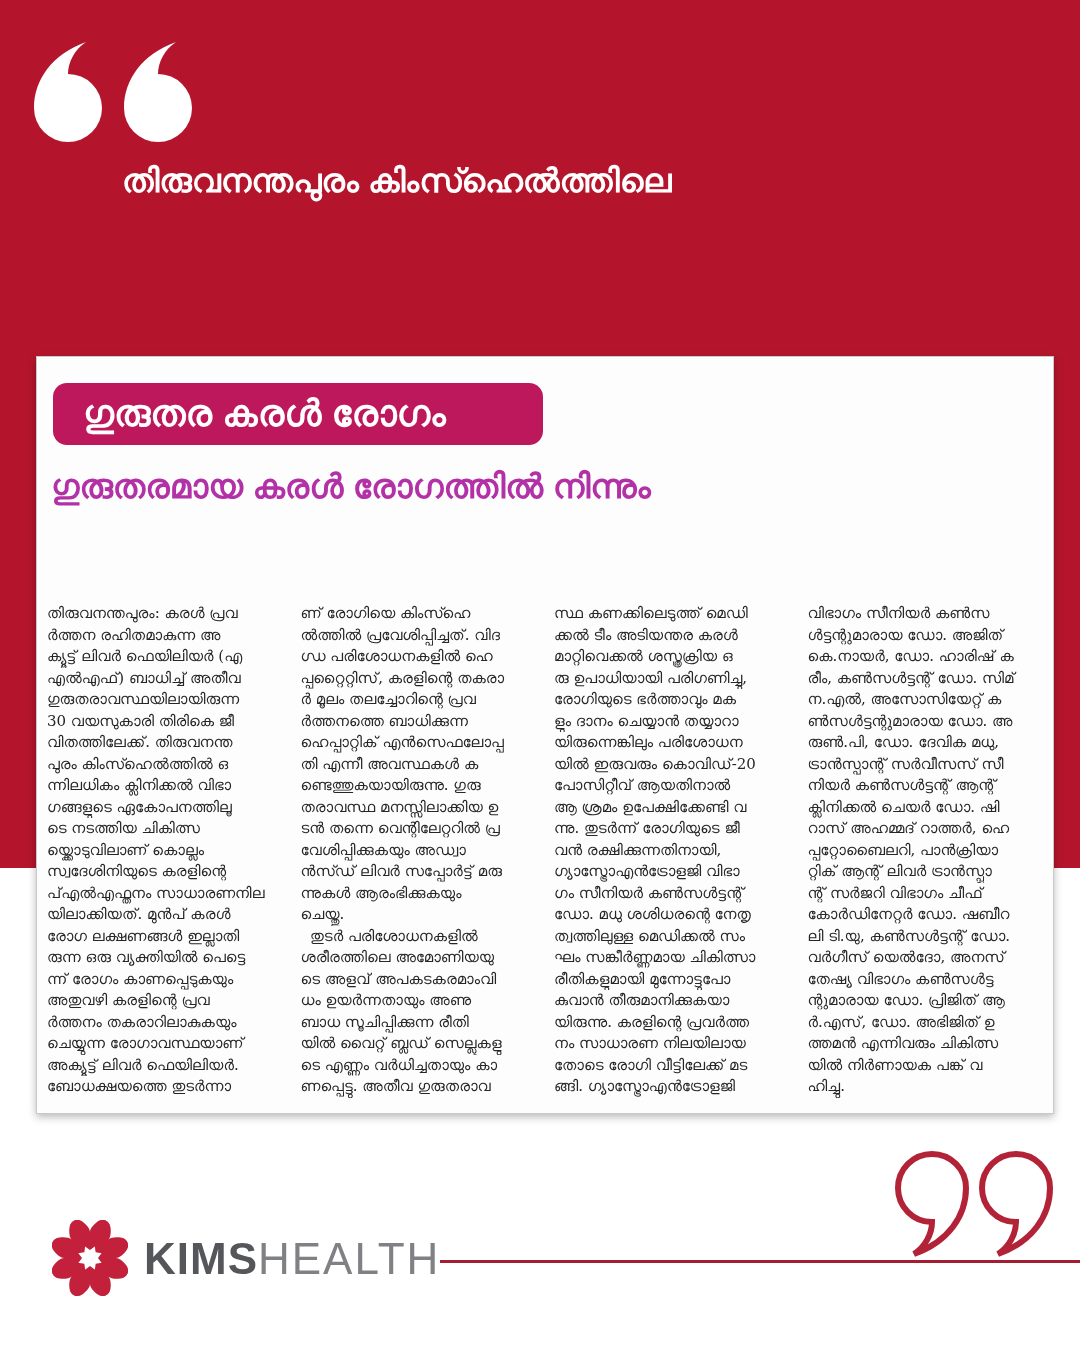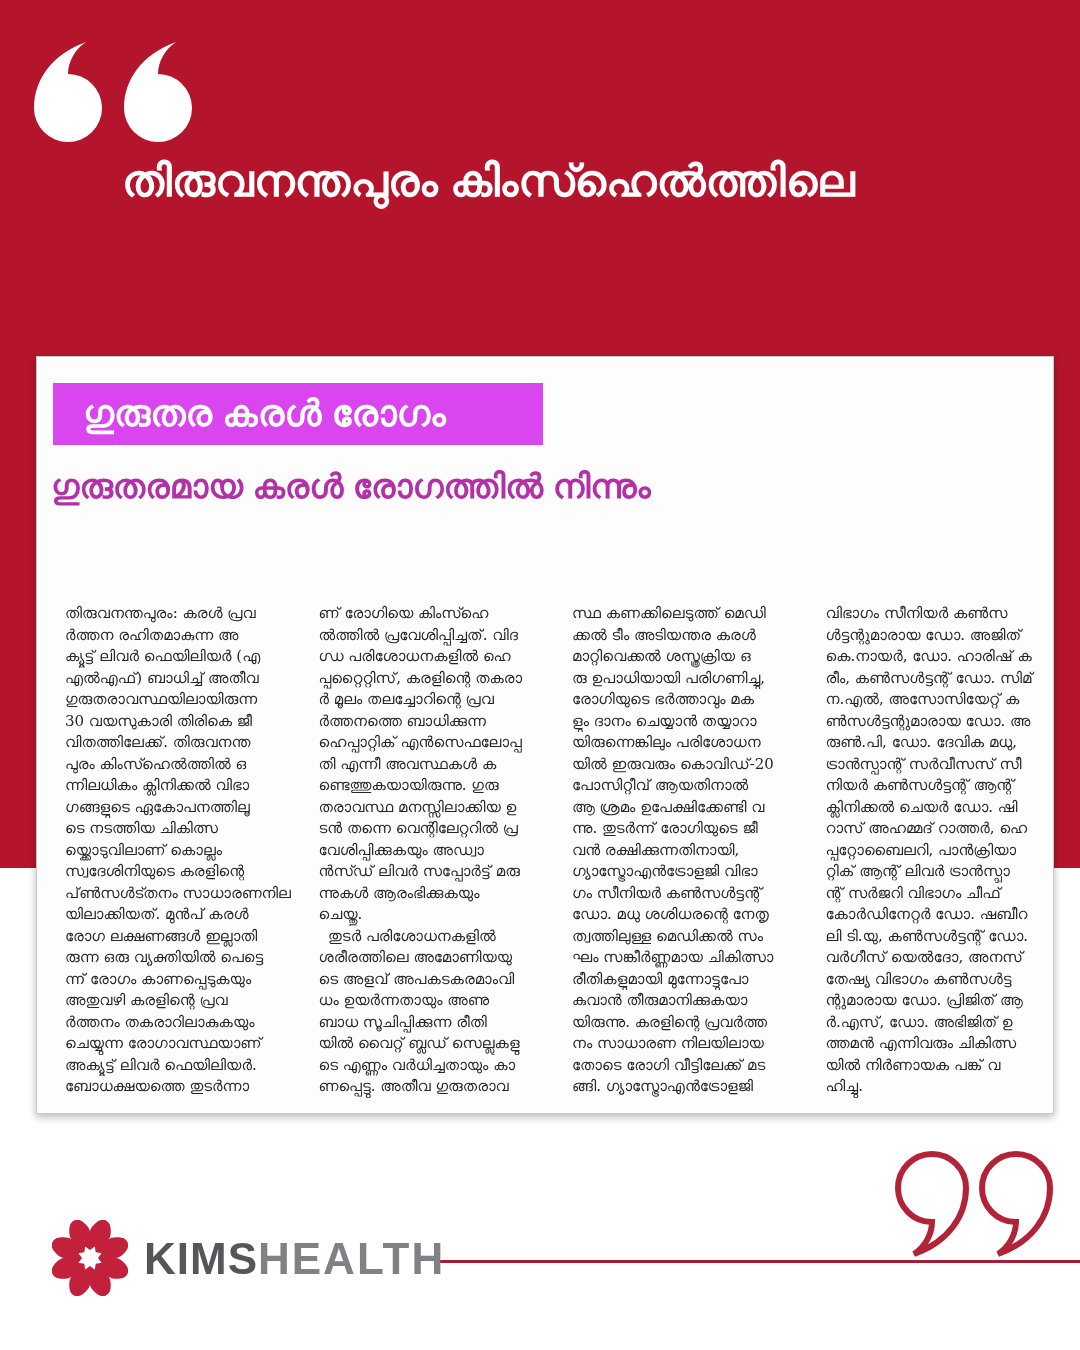--- a/index.html
+++ b/index.html
@@ -4,51 +4,51 @@
 <style>
   html,body{margin:0;padding:0;}
   body{
     width:1080px;height:1350px;position:relative;overflow:hidden;
     background:#ffffff;font-family:"Liberation Sans",sans-serif;
   }
   .red-panel{position:absolute;left:0;top:0;width:1080px;height:868px;background:#b4152c;}
   .quote-svg{position:absolute;left:0;top:0;pointer-events:none;}
 
   .banner{position:absolute;left:122px;top:150px;color:#ffffff;}
-  .banner .l1{font-size:44px;font-weight:700;line-height:62px;letter-spacing:0px;}
+  .banner .l1{font-size:33px;font-weight:700;line-height:62px;letter-spacing:0px;}
   .banner .l2,.banner .l3{font-size:39px;font-weight:700;line-height:52px;}
 
   .card{
     position:absolute;left:36px;top:356px;width:1016px;height:756px;
     background:#fdfdfd;border:1px solid #c9c9c9;
     box-shadow:0 3px 8px rgba(0,0,0,0.28);
   }
   .kicker{
     position:absolute;left:16px;top:26px;width:460px;height:62px;
-    background:#d946ef;color:#ffffff;font-weight:700;font-size:37px;
-    line-height:62px;padding-left:30px;white-space:nowrap;overflow:hidden;
+    background:#be185d;color:#ffffff;font-weight:700;font-size:37px;
+    line-height:62px;padding-left:30px;white-space:nowrap;overflow:hidden;border-radius:14px;
   }
   .clip-headline{
     position:absolute;left:14px;top:96px;width:990px;color:#b331a6;
     font-weight:700;font-size:34px;line-height:67px;white-space:nowrap;overflow:hidden;
   }
   .columns{
-    position:absolute;left:28px;top:246px;width:988px;height:498px;
+    position:absolute;left:10px;top:246px;width:988px;height:498px;
     display:flex;gap:26px;overflow:hidden;
   }
   .col{flex:1 1 0;overflow:hidden;}
   .bline{
     font-family:"DejaVu Serif",serif;font-size:15px;line-height:21.5px;height:21.5px;
     color:#262626;white-space:pre;overflow:hidden;
   }
 
   .footer-rule{position:absolute;left:440px;top:1260px;width:640px;height:3px;background:#a41e31;}
   .brand{position:absolute;left:144px;top:1234px;white-space:nowrap;}
   .brand .bold{font-size:44px;font-weight:700;color:#55565a;letter-spacing:1px;text-align:right;}
-  .brand .light{font-size:44px;font-weight:700;color:#808184;letter-spacing:2px;}
+  .brand .light{font-size:44px;font-weight:400;color:#808184;letter-spacing:2px;}
 </style>
 </head>
 <body>
 
 <div class="red-panel"></div>
 
 <svg class="quote-svg" width="1080" height="260" viewBox="0 0 1080 260" aria-hidden="true">
   <g fill="#ffffff">
     <path transform="translate(34,42)" d="M52,0 C18,12 0,38 0,66 a34,34 0 1 0 34,-34 C34,20 41,7 52,0 Z"></path>
     <path transform="translate(124,42)" d="M52,0 C18,12 0,38 0,66 a34,34 0 1 0 34,-34 C34,20 41,7 52,0 Z"></path>
@@ -72,21 +72,21 @@
         <div class="bline">എൽഎഫ്) ബാധിച്ച് അതീവ</div>
         <div class="bline">ഗുരുതരാവസ്ഥയിലായിരുന്ന</div>
         <div class="bline">30 വയസുകാരി തിരികെ ജീ</div>
         <div class="bline">വിതത്തിലേക്ക്. തിരുവനന്ത</div>
         <div class="bline">പുരം കിംസ്ഹെൽത്തിൽ ഒ</div>
         <div class="bline">ന്നിലധികം ക്ലിനിക്കൽ വിഭാ</div>
         <div class="bline">ഗങ്ങളുടെ ഏകോപനത്തിലൂ</div>
         <div class="bline">ടെ നടത്തിയ ചികിത്സ</div>
         <div class="bline">യ്ക്കൊടുവിലാണ് കൊല്ലം</div>
         <div class="bline">സ്വദേശിനിയുടെ കരളിന്റെ</div>
-        <div class="bline">പ്ൺസൾട്തനം സാധാരണനില</div>
+        <div class="bline">പ്എൽഎഫ്തനം സാധാരണനില</div>
         <div class="bline">യിലാക്കിയത്. മുൻപ് കരൾ</div>
         <div class="bline">രോഗ ലക്ഷണങ്ങൾ ഇല്ലാതി</div>
         <div class="bline">രുന്ന ഒരു വ്യക്തിയിൽ പെട്ടെ</div>
         <div class="bline">ന്ന് രോഗം കാണപ്പെടുകയും</div>
         <div class="bline">അതുവഴി കരളിന്റെ പ്രവ</div>
         <div class="bline">ർത്തനം തകരാറിലാകുകയും</div>
         <div class="bline">ചെയ്യുന്ന രോഗാവസ്ഥയാണ്</div>
         <div class="bline">അക്യൂട്ട് ലിവർ ഫെയിലിയർ.</div>
         <div class="bline">ബോധക്ഷയത്തെ തുടർന്നാ</div>
       </div>

